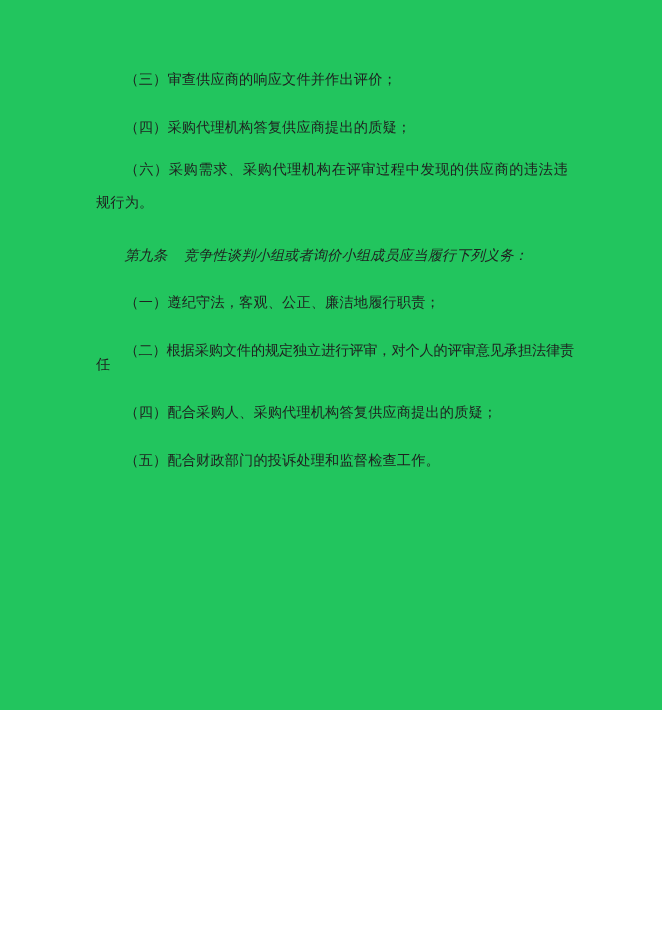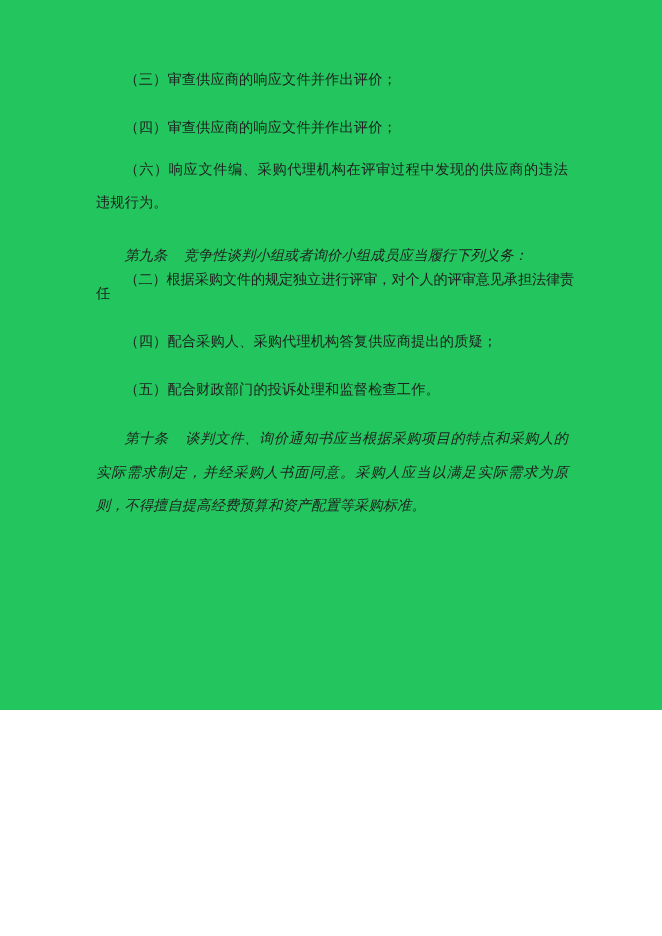--- a/index.html
+++ b/index.html
@@ -72,33 +72,33 @@
   }
 </style>
 </head>
 <body>
 
 <div class="page">
   <div class="text-body">
 
     <p class="clause indent">（三）审查供应商的响应文件并作出评价；</p>
 
-    <p class="clause indent">（四）审查供应商的响应文件并作出评价；</p>
+    <p class="clause indent">（四）采购代理机构答复供应商提出的质疑；</p>
 
 
-    <p class="para block-gap-sm">（六）响应文件编、采购代理机构在评审过程中发现的供应商的违法违规行为。</p>
+    <p class="para block-gap-sm">（六）采购需求、采购代理机构在评审过程中发现的供应商的违法违规行为。</p>
 
     <p class="para block-gap-sm article-head"><span>第九条</span><span class="art-sep"></span><span>竞争性谈判小组或者询价小组成员应当履行下列义务：</span></p>
 
+    <p class="clause indent block-gap-md">（一）遵纪守法，客观、公正、廉洁地履行职责；</p>
 
     <p class="clause indent tight">（二）根据采购文件的规定独立进行评审，对个人的评审意见承担法律责任</p>
 
 
     <p class="clause indent">（四）配合采购人、采购代理机构答复供应商提出的质疑；</p>
 
     <p class="clause indent">（五）配合财政部门的投诉处理和监督检查工作。</p>
 
-    <p class="para block-gap-lg article-head"><span>第十条</span><span class="art-sep"></span><span>谈判文件、询价通知书应当根据采购项目的特点和采购人的实际需求制定，并经采购人书面同意。采购人应当以满足实际需求为原则，不得擅自提高经费预算和资产配置等采购标准。</span></p>
 
 
 
   </div>
 </div>
 
 </body></html>

